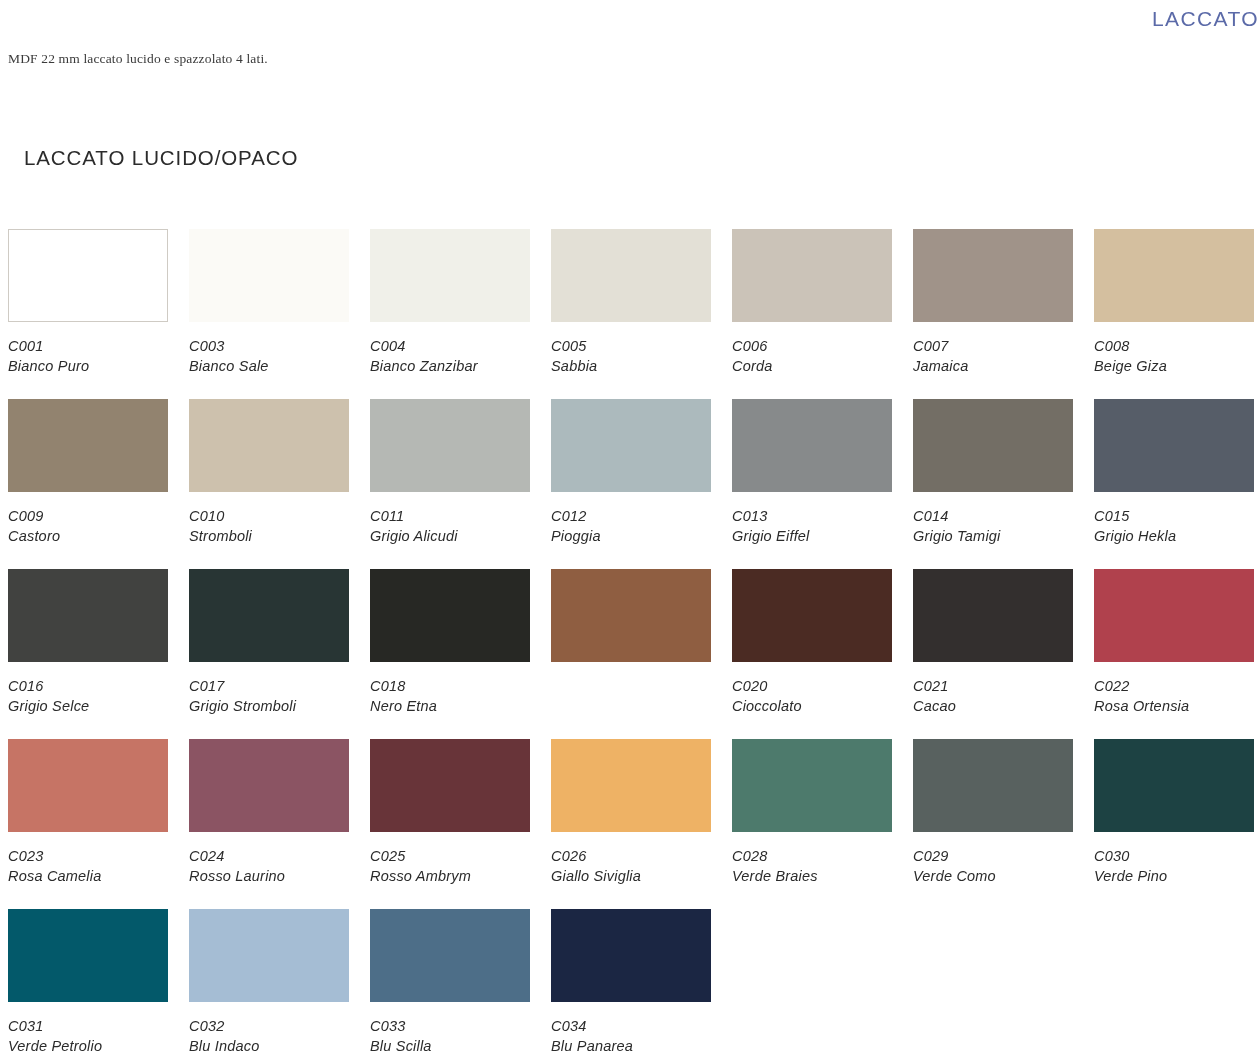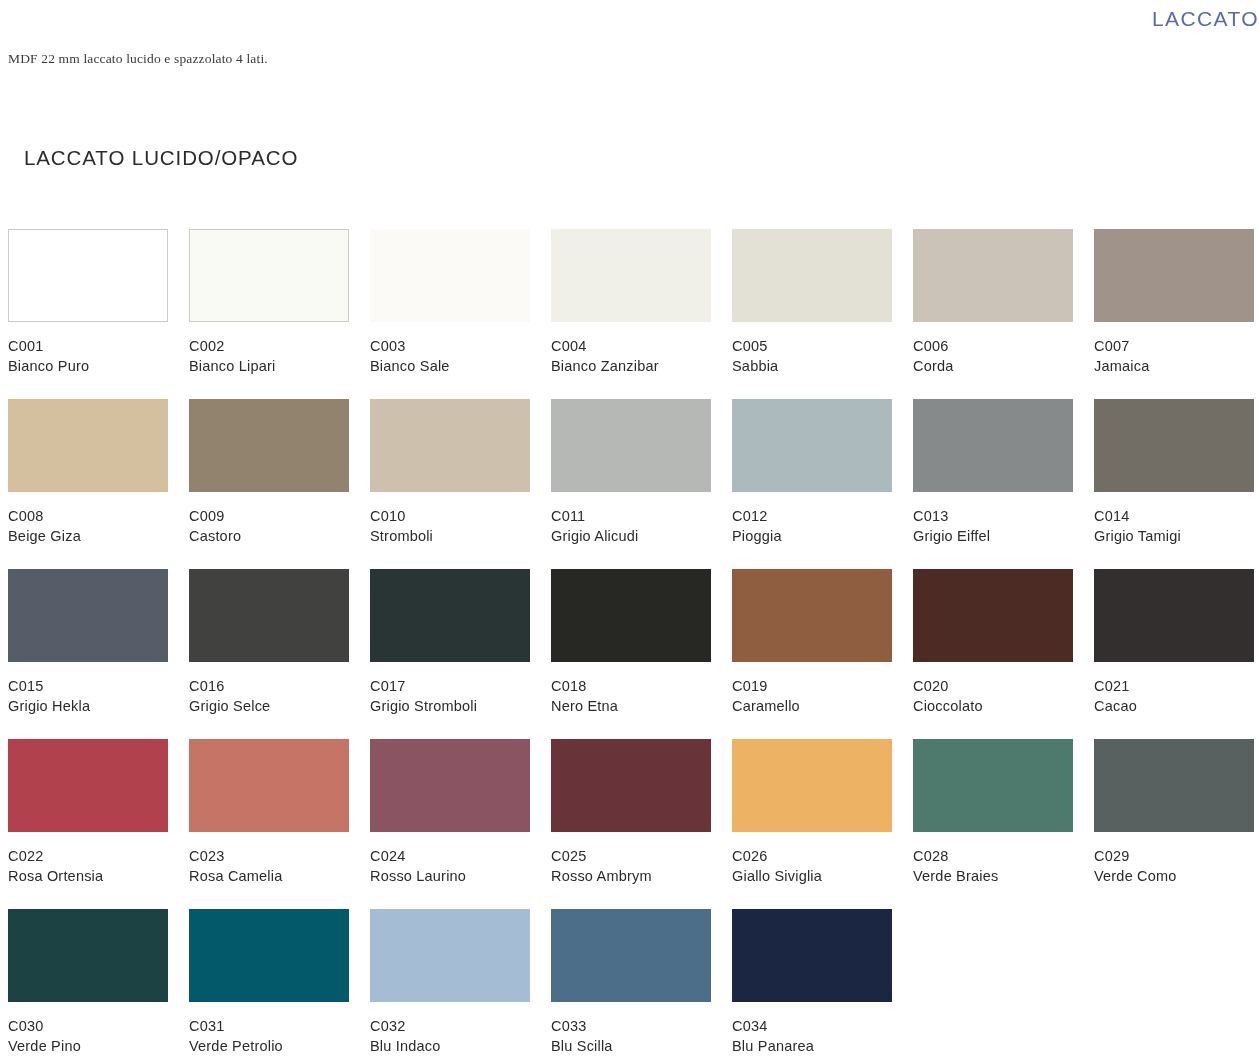--- a/index.html
+++ b/index.html
@@ -59,20 +59,21 @@
     left: 8px;
     width: 1251px;
     display: grid;
     grid-template-columns: repeat(7, 181px);
     grid-auto-rows: 170px;
   }
 
   .swatch-cell {
     width: 181px;
     height: 170px;
+    font-style: italic;
   }
 
   .swatch-cell.is-empty { visibility: hidden; }
 
   .swatch-chip {
     width: 160px;
     height: 93px;
     display: block;
   }
 
@@ -107,27 +108,20 @@
 
 <div id="swatch-grid">
     <div class="swatch-cell">
       <div class="swatch-chip has-outline" style="background-color: rgb(255, 255, 255);"></div>
       <div class="swatch-meta">
         <span class="swatch-code">C001</span>
         <span class="swatch-name">Bianco Puro</span>
       </div>
     </div>
     <div class="swatch-cell">
-      <div class="swatch-chip has-outline" style="background-color: rgb(250, 250, 244);"></div>
-      <div class="swatch-meta">
-        <span class="swatch-code">C002</span>
-        <span class="swatch-name">Bianco Lipari</span>
-      </div>
-    </div>
-    <div class="swatch-cell">
       <div class="swatch-chip" style="background-color: rgb(251, 250, 246);"></div>
       <div class="swatch-meta">
         <span class="swatch-code">C003</span>
         <span class="swatch-name">Bianco Sale</span>
       </div>
     </div>
     <div class="swatch-cell">
       <div class="swatch-chip" style="background-color: rgb(240, 240, 233);"></div>
       <div class="swatch-meta">
         <span class="swatch-code">C004</span>
@@ -227,24 +221,20 @@
     </div>
     <div class="swatch-cell">
       <div class="swatch-chip" style="background-color: rgb(39, 40, 36);"></div>
       <div class="swatch-meta">
         <span class="swatch-code">C018</span>
         <span class="swatch-name">Nero Etna</span>
       </div>
     </div>
     <div class="swatch-cell">
       <div class="swatch-chip" style="background-color: rgb(143, 94, 65);"></div>
-      <div class="swatch-meta">
-        <span class="swatch-code">C019</span>
-        <span class="swatch-name">Caramello</span>
-      </div>
     </div>
     <div class="swatch-cell">
       <div class="swatch-chip" style="background-color: rgb(75, 43, 35);"></div>
       <div class="swatch-meta">
         <span class="swatch-code">C020</span>
         <span class="swatch-name">Cioccolato</span>
       </div>
     </div>
     <div class="swatch-cell">
       <div class="swatch-chip" style="background-color: rgb(51, 47, 46);"></div>

